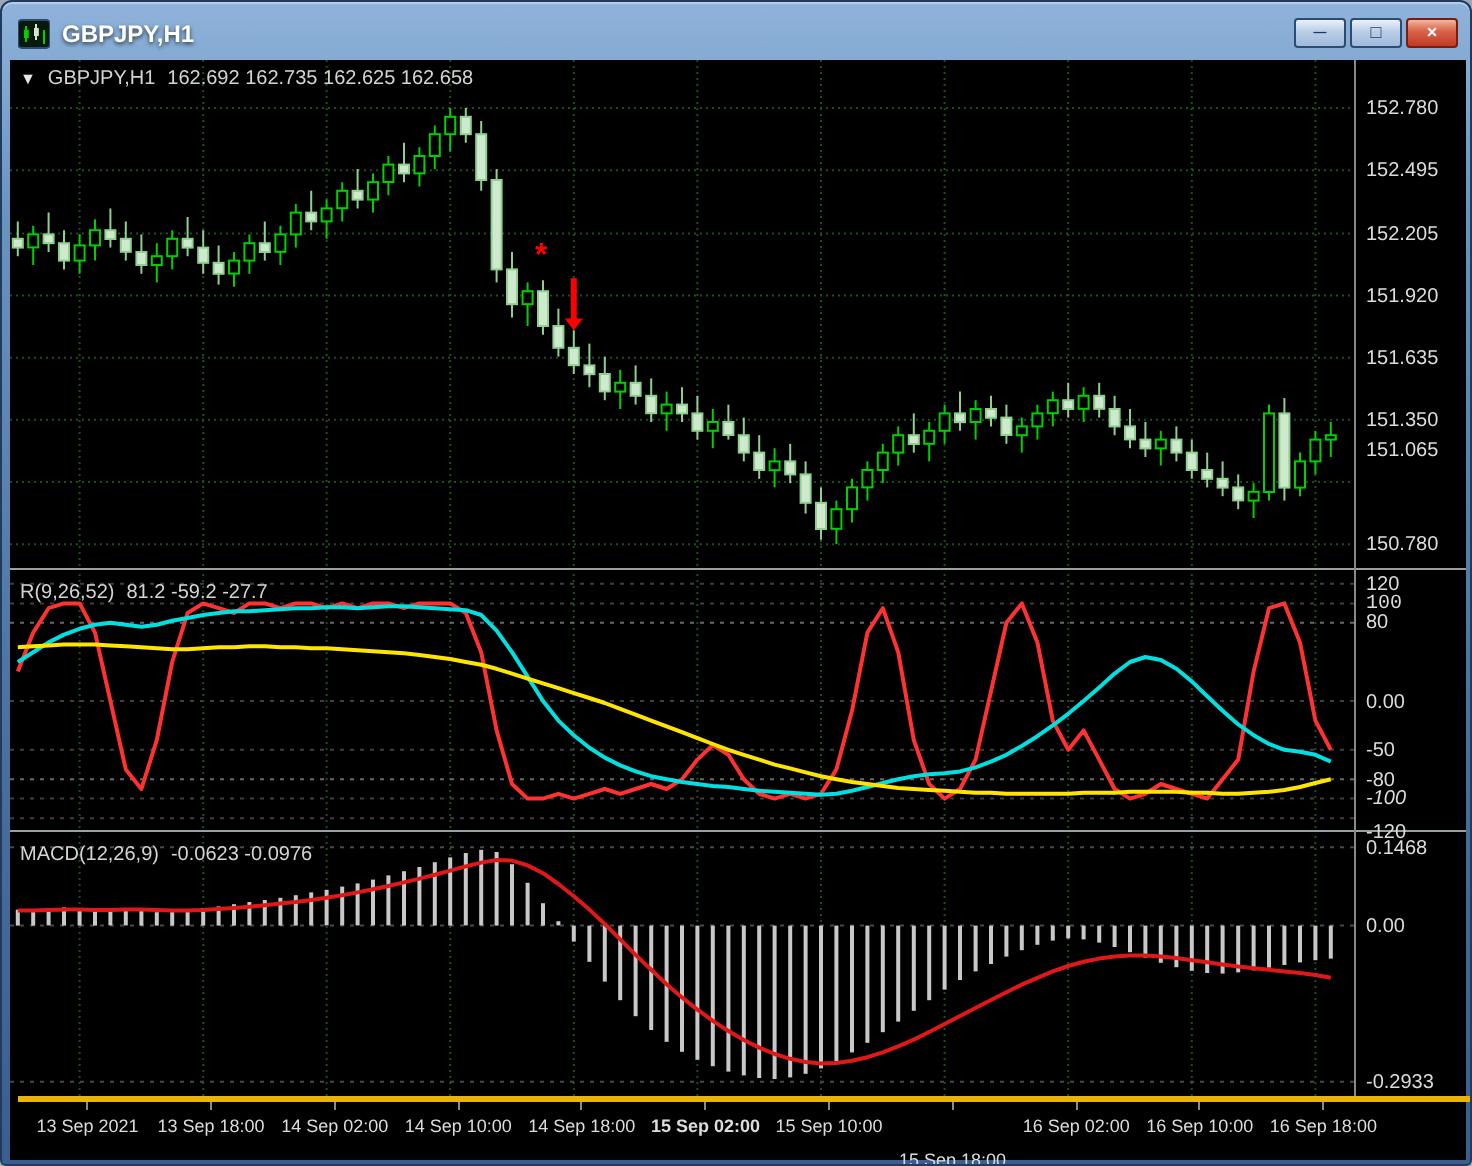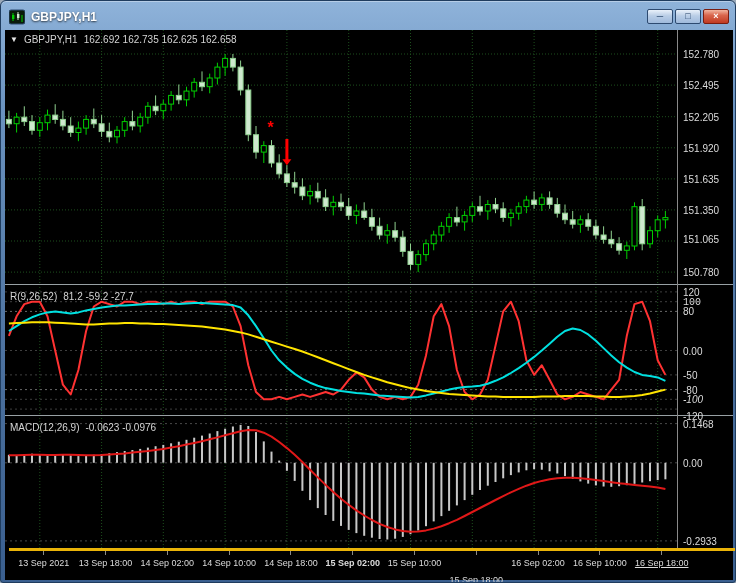--- a/index.html
+++ b/index.html
@@ -414,21 +414,21 @@
       </div>
     </div>
 
     <div class="price-axis" id="price-axis">
         <div class="axlabel" style="top: 18.9914px;">152.780</div>
         <div class="axlabel" style="top: 50.0711px;">152.495</div>
         <div class="axlabel" style="top: 81.6961px;">152.205</div>
         <div class="axlabel" style="top: 112.776px;">151.920</div>
         <div class="axlabel" style="top: 143.856px;">151.635</div>
         <div class="axlabel" style="top: 174.935px;">151.350</div>
-        <div class="axlabel" style="top: 204px; text-align: center;">151.065</div>
+        <div class="axlabel" style="top: 190px; text-align: center;">151.065</div>
         <div class="axlabel" style="top: 237.095px;">150.780</div>
         <div class="axlabel" style="top: 256.885px;">120</div>
         <div class="axlabel" style="top: 266.654px; font-family: Liberation Mono, monospace;">100</div>
         <div class="axlabel" style="top: 276.423px;">80</div>
         <div class="axlabel" style="top: 315.5px;">0.00</div>
         <div class="axlabel" style="top: 339.923px;">-50</div>
         <div class="axlabel" style="top: 354.577px;">-80</div>
         <div class="axlabel" style="top: 364.346px; font-style: italic;">-100</div>
         <div class="axlabel" style="top: 381px;">-120</div>
         <div class="axlabel" style="top: 388.648px; text-align: right;">0.1468</div>
@@ -450,17 +450,17 @@
         <div class="time-label" style="left: 343.724px; font-weight: bold;">15 Sep 02:00</div>
         <div class="time-tick" style="left: 405.017px;"></div>
         <div class="time-label" style="left: 405.517px;">15 Sep 10:00</div>
         <div class="time-tick" style="left: 466.81px;"></div>
         <div class="time-label" style="left: 467.31px; margin-top: 17px;">15 Sep 18:00</div>
         <div class="time-tick" style="left: 528.603px;"></div>
         <div class="time-label" style="left: 529.103px;">16 Sep 02:00</div>
         <div class="time-tick" style="left: 590.397px;"></div>
         <div class="time-label" style="left: 590.897px;">16 Sep 10:00</div>
         <div class="time-tick" style="left: 652.19px;"></div>
-        <div class="time-label" style="left: 652.69px; text-decoration: underline;">16 Sep 18:00</div>
+        <div class="time-label" style="left: 652.69px;">16 Sep 18:00</div>
       </div>
 
   </div>
 </div>
 
 </body></html>

